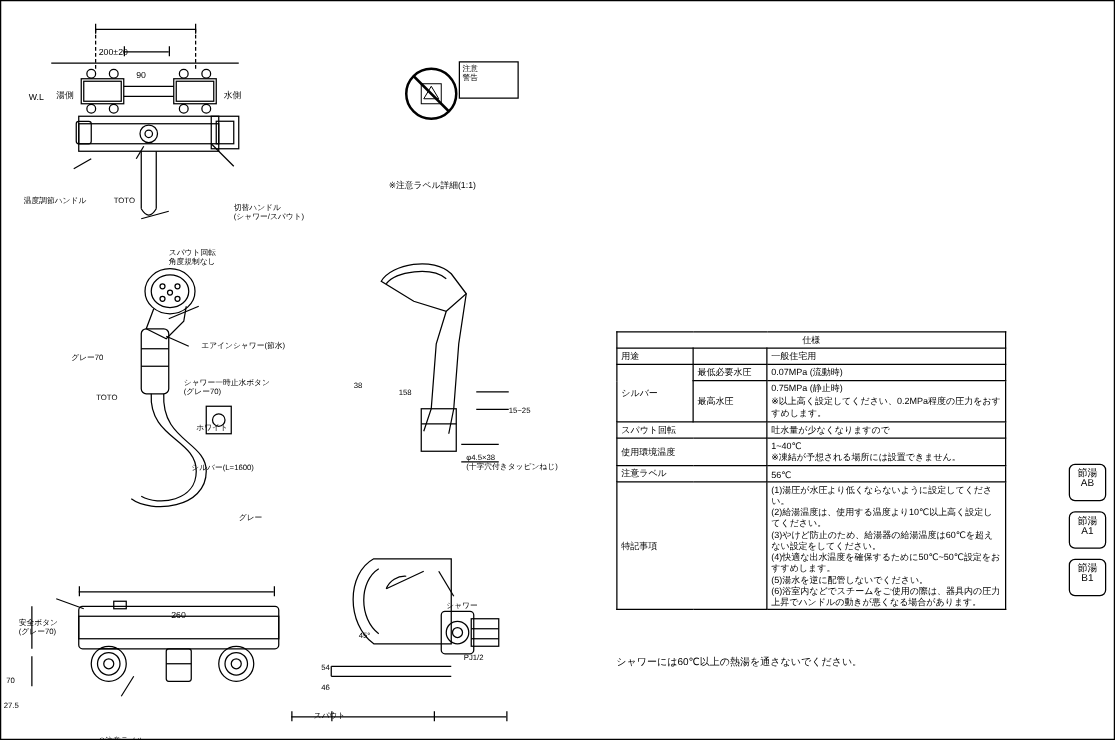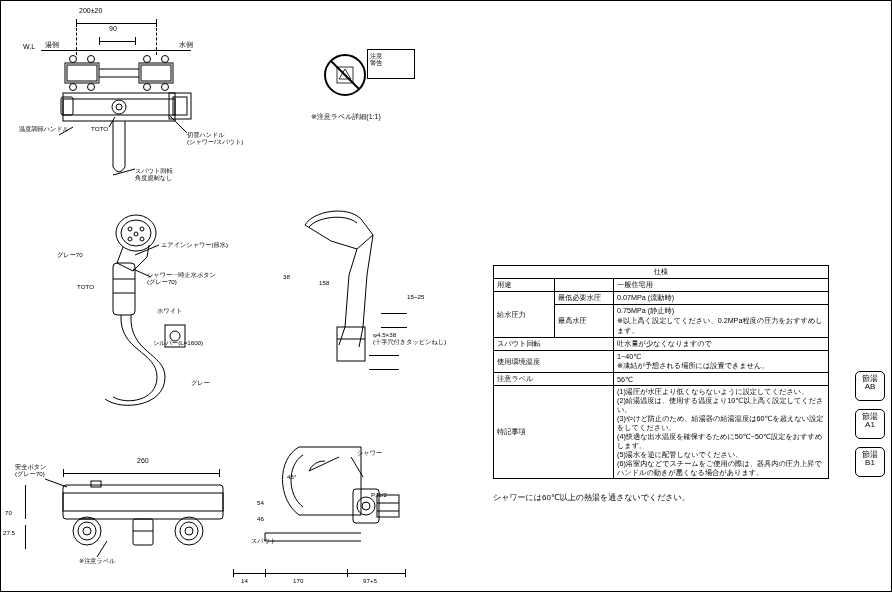--- a/index.html
+++ b/index.html
@@ -1,19 +1,19 @@
 <!DOCTYPE html>
 <html><head>
 <meta charset="utf-8">
 <style>
   html,body{margin:0;padding:0;background:#ffffff;}
   body{width:892px;height:592px;position:relative;overflow:hidden;
        font-family:"Liberation Sans","DejaVu Sans",sans-serif;color:#000;}
   .page{position:absolute;left:0;top:0;width:892px;height:592px;border:1px solid #000;box-sizing:border-box;}
-  .abs{position:absolute;}
+  .abs{position:absolute;margin-top:32px;}
   .t{position:absolute;font-size:7.5px;line-height:1.15;white-space:pre;color:#000;}
   .t6{font-size:6.2px;}
   .t7{font-size:7px;}
   .t8{font-size:8px;}
   .ln{position:absolute;background:#000;}
   .hl{height:1px;}
   .vl{width:1px;}
   .dash-v{position:absolute;width:0;border-left:1px dashed #000;}
   .box{position:absolute;border:1px solid #000;box-sizing:border-box;}
   svg{position:absolute;overflow:visible;}
@@ -263,32 +263,32 @@
     <div class="ln hl" style="left:232px;top:572px;width:172px;"></div>
     <div class="ln vl" style="left:232px;top:568px;height:8px;"></div>
     <div class="ln vl" style="left:264px;top:568px;height:8px;"></div>
     <div class="ln vl" style="left:346px;top:568px;height:8px;"></div>
     <div class="ln vl" style="left:404px;top:568px;height:8px;"></div>
     <div class="t t6 abs" style="left:240px;top:576px;">14</div>
     <div class="t t6 abs" style="left:292px;top:576px;">170</div>
     <div class="t t6 abs" style="left:362px;top:576px;">97+5</div>
   </div>
 
-  <table class="spec" style="left:492px;top:264px;width:336px;">
+  <table class="spec" style="left:492px;top:264px;width:312px;">
     <tbody>
         <tr>
       <td colspan="3" class="spec-title">仕様</td>
     </tr>
     <tr>
       <td style="width:54px;">用途</td>
       <td style="width:52px;"></td>
       <td>一般住宅用</td>
     </tr>
     <tr>
-      <td rowspan="2">給水圧力</td>
+      <td rowspan="2">シルバー</td>
       <td>最低必要水圧</td>
       <td>0.07MPa (流動時)</td>
     </tr>
     <tr>
       <td>最高水圧</td>
       <td style="white-space:pre-line;">0.75MPa (静止時)
 ※以上高く設定してください、0.2MPa程度の圧力をおすすめします。</td>
     </tr>
     <tr>
       <td colspan="2">スパウト回転</td>

